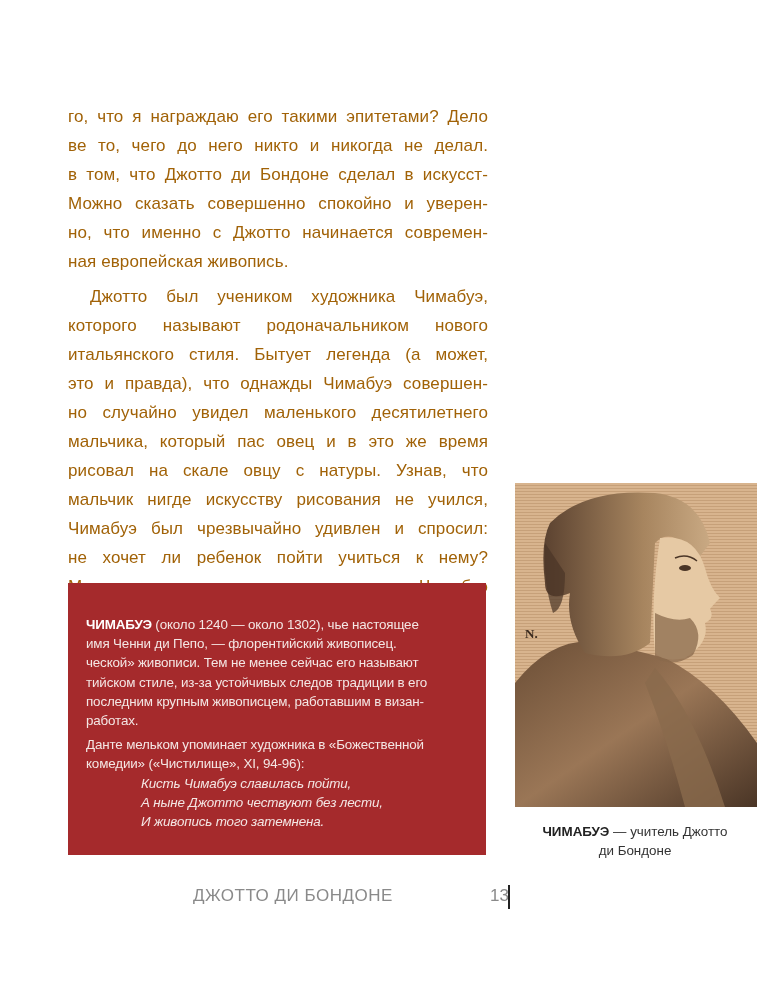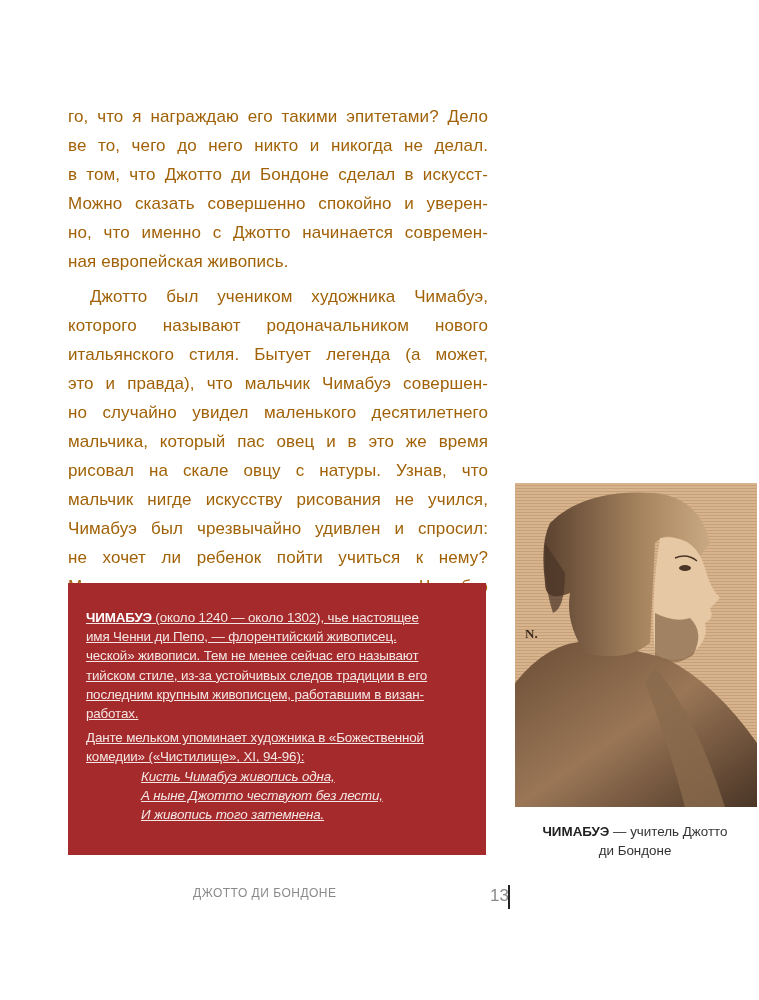--- a/index.html
+++ b/index.html
@@ -23,44 +23,43 @@
   .para1 { top: 102px; }
   .para2 { top: 282px; }
   .para2 .line.first { padding-left: 22px; }
 
   .sidebar-box {
     position: absolute; left: 68px; top: 583px; width: 418px; height: 272px;
     background: #a52a2c;
     color: #f4e6e4;
     font-family: "Liberation Sans", sans-serif;
     font-size: 13.4px; line-height: 19.2px;
-    box-sizing: border-box; padding: 25px 14px 0 18px;
+    box-sizing: border-box; padding: 32px 14px 0 18px;
     letter-spacing: -0.15px;
-    text-decoration: underline;
   }
   .sidebar-box .sline { display: block; white-space: nowrap; }
   .sidebar-box .bold { font-weight: bold; color: #ffffff; }
   .sidebar-box .gap { height: 5px; }
   .sidebar-box .verse { padding-left: 55px; font-style: italic; }
 
   .portrait {
     position: absolute; left: 515px; top: 483px; width: 242px; height: 324px;
     background: #d9b48f; overflow: hidden;
   }
   .caption {
     position: absolute; left: 515px; top: 822px; width: 240px;
     color: #333; font-size: 13.4px; line-height: 19px;
     font-family: "Liberation Sans", sans-serif;
     text-align: center;
   }
   .caption .bold { font-weight: bold; color: #222; }
 
   .footer-title {
     position: absolute; left: 193px; top: 886px;
-    color: #8a8a8a; font-size: 12px; letter-spacing: 0.5px;
+    color: #8a8a8a; font-size: 17px; letter-spacing: 0.5px;
     font-family: "Liberation Sans", sans-serif;
   }
   .page-number {
     position: absolute; left: 490px; top: 886px;
     color: #8a8a8a; font-size: 17px;
     font-family: "Liberation Sans", sans-serif;
   }
   .page-bar {
     position: absolute; left: 508px; top: 885px; width: 2px; height: 24px; background: #222;
   }
@@ -76,41 +75,41 @@
     <span class="line">в том, что Джотто ди Бондоне сделал в искусст-</span>
     <span class="line">Можно сказать совершенно спокойно и уверен-</span>
     <span class="line">но, что именно с Джотто начинается современ-</span>
     <span class="line last">ная европейская живопись.</span>
   </div>
 
   <div class="body-text para2">
     <span class="line first">Джотто был учеником художника Чимабуэ,</span>
     <span class="line">которого называют родоначальником нового</span>
     <span class="line">итальянского стиля. Бытует легенда (а может,</span>
-    <span class="line">это и правда), что мальчик Чимабуэ совершен-</span>
+    <span class="line">это и правда), что однажды Чимабуэ совершен-</span>
     <span class="line">но случайно увидел маленького десятилетнего</span>
     <span class="line">мальчика, который пас овец и в это же время</span>
     <span class="line">рисовал на скале овцу с натуры. Узнав, что</span>
     <span class="line">мальчик нигде искусству рисования не учился,</span>
     <span class="line">Чимабуэ был чрезвычайно удивлен и спросил:</span>
     <span class="line">не хочет ли ребенок пойти учиться к нему?</span>
     <span class="line">Мальчик с радостью согласился, и Чимабуэ</span>
   </div>
 
   <div class="sidebar-box">
     <span class="sline"><span class="bold">ЧИМАБУЭ</span><span> (около 1240 — около 1302),  чье настоящее</span></span>
     <span class="sline">имя Ченни ди Пепо, — флорентийский живописец.</span>
     <span class="sline">ческой» живописи. Тем не менее сейчас его называют</span>
     <span class="sline">тийском стиле, из-за устойчивых следов традиции в его</span>
     <span class="sline">последним крупным живописцем, работавшим в визан-</span>
     <span class="sline">работах.</span>
     <div class="gap"></div>
     <span class="sline">Данте мельком упоминает художника в «Божественной</span>
     <span class="sline">комедии» («Чистилище», XI, 94-96):</span>
-    <span class="sline verse">Кисть Чимабуэ живопись одна,</span>
+    <span class="sline verse">Кисть Чимабуэ славилась пойти,</span>
     <span class="sline verse">А ныне Джотто чествуют без лести,</span>
     <span class="sline verse">И живопись того затемнена.</span>
   </div>
 
   <div class="portrait">
     <svg width="242" height="324" viewBox="0 0 242 324">
       <defs>
         <pattern id="hatch" width="4" height="3" patternUnits="userSpaceOnUse">
           <rect width="4" height="3" fill="#d8b48e"></rect>
           <line x1="0" y1="2.5" x2="4" y2="2.5" stroke="#c29a74" stroke-width="0.8"></line>

